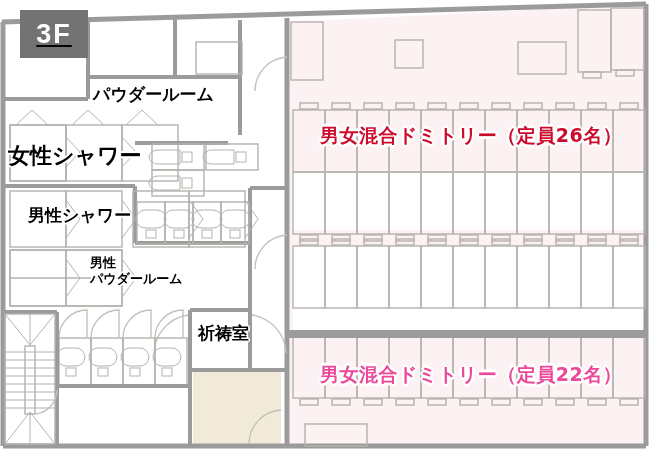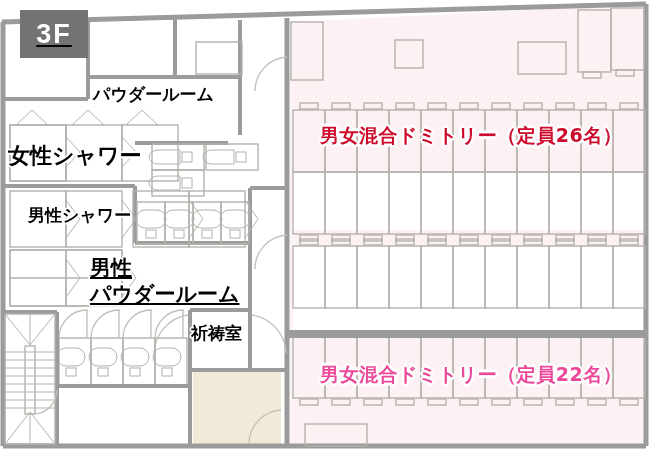--- a/index.html
+++ b/index.html
@@ -410,25 +410,25 @@
   <div id="room-labels">
       <div class="rlabel l2" style="left: 93px; top: 84px; font-size: 17px;">
         <div>パウダールーム</div>
       </div>
       <div class="rlabel" style="left: 8px; top: 143px; font-size: 22px;">
         <div>女性シャワー</div>
       </div>
       <div class="rlabel" style="left: 8px; top: 205px; font-size: 17px; margin-left: 20px;">
         <div>男性シャワー</div>
       </div>
-      <div class="rlabel l2" style="left: 90px; top: 255px; font-size: 21px; text-decoration: underline;">
+      <div class="rlabel l2" style="left: 90px; top: 255px; font-size: 13px;">
         <div>男性</div>
         <div>パウダールーム</div>
       </div>
-      <div class="rlabel" style="left: 191px; top: 323px; font-size: 17px;">
+      <div class="rlabel" style="left: 198px; top: 323px; font-size: 17px;">
         <div>祈祷室</div>
       </div>
     </div>
 
   <div id="dorm-labels">
       <div class="dlabel" style="left: 320px; top: 123px; color: rgb(204, 10, 43);">男女混合ドミトリー（定員26名）</div>
       <div class="dlabel" style="left: 320px; top: 362px; color: #ec4899;">男女混合ドミトリー（定員22名）</div>
     </div>
 
 </div>

